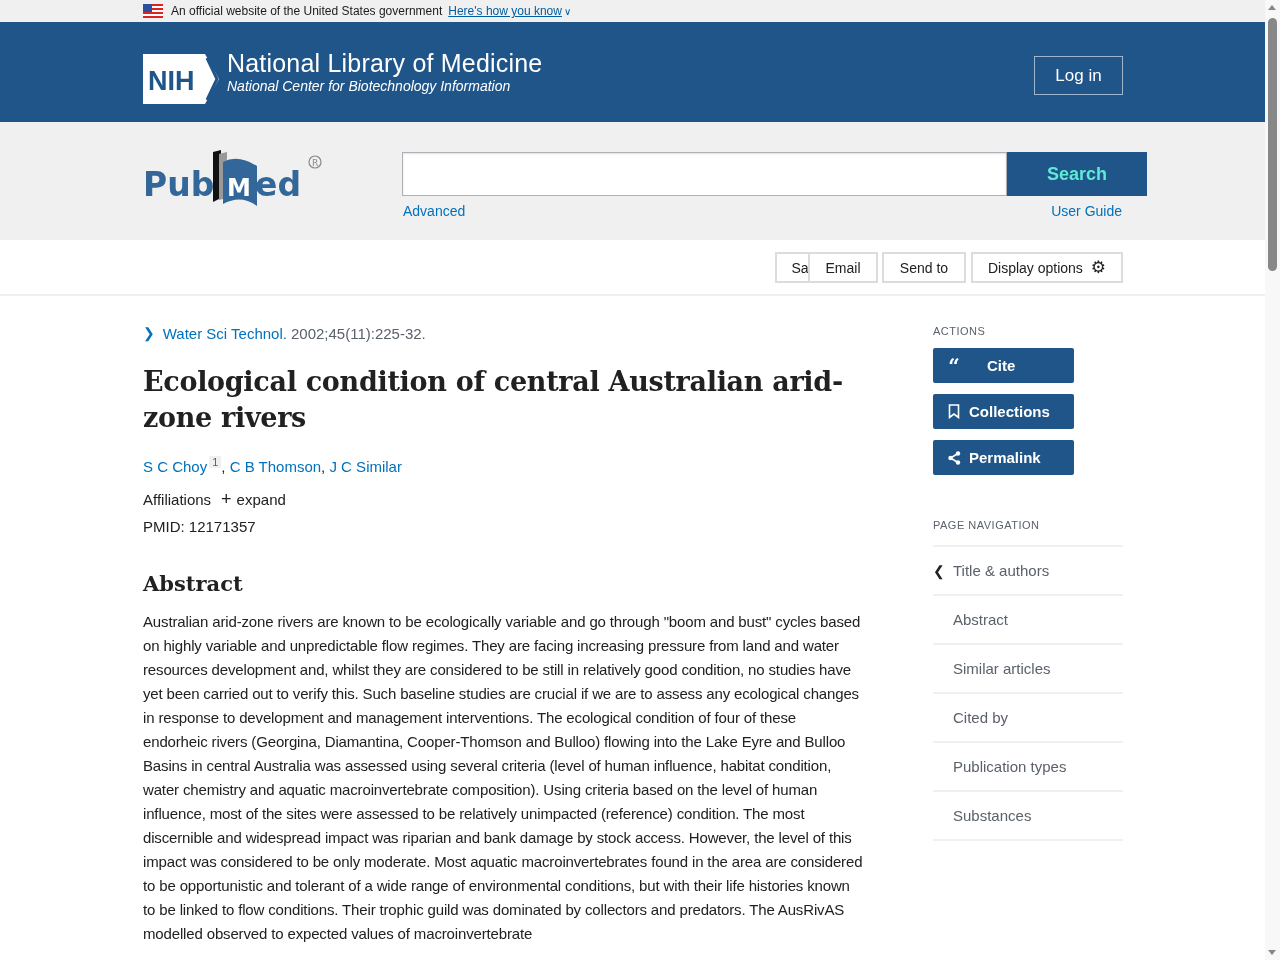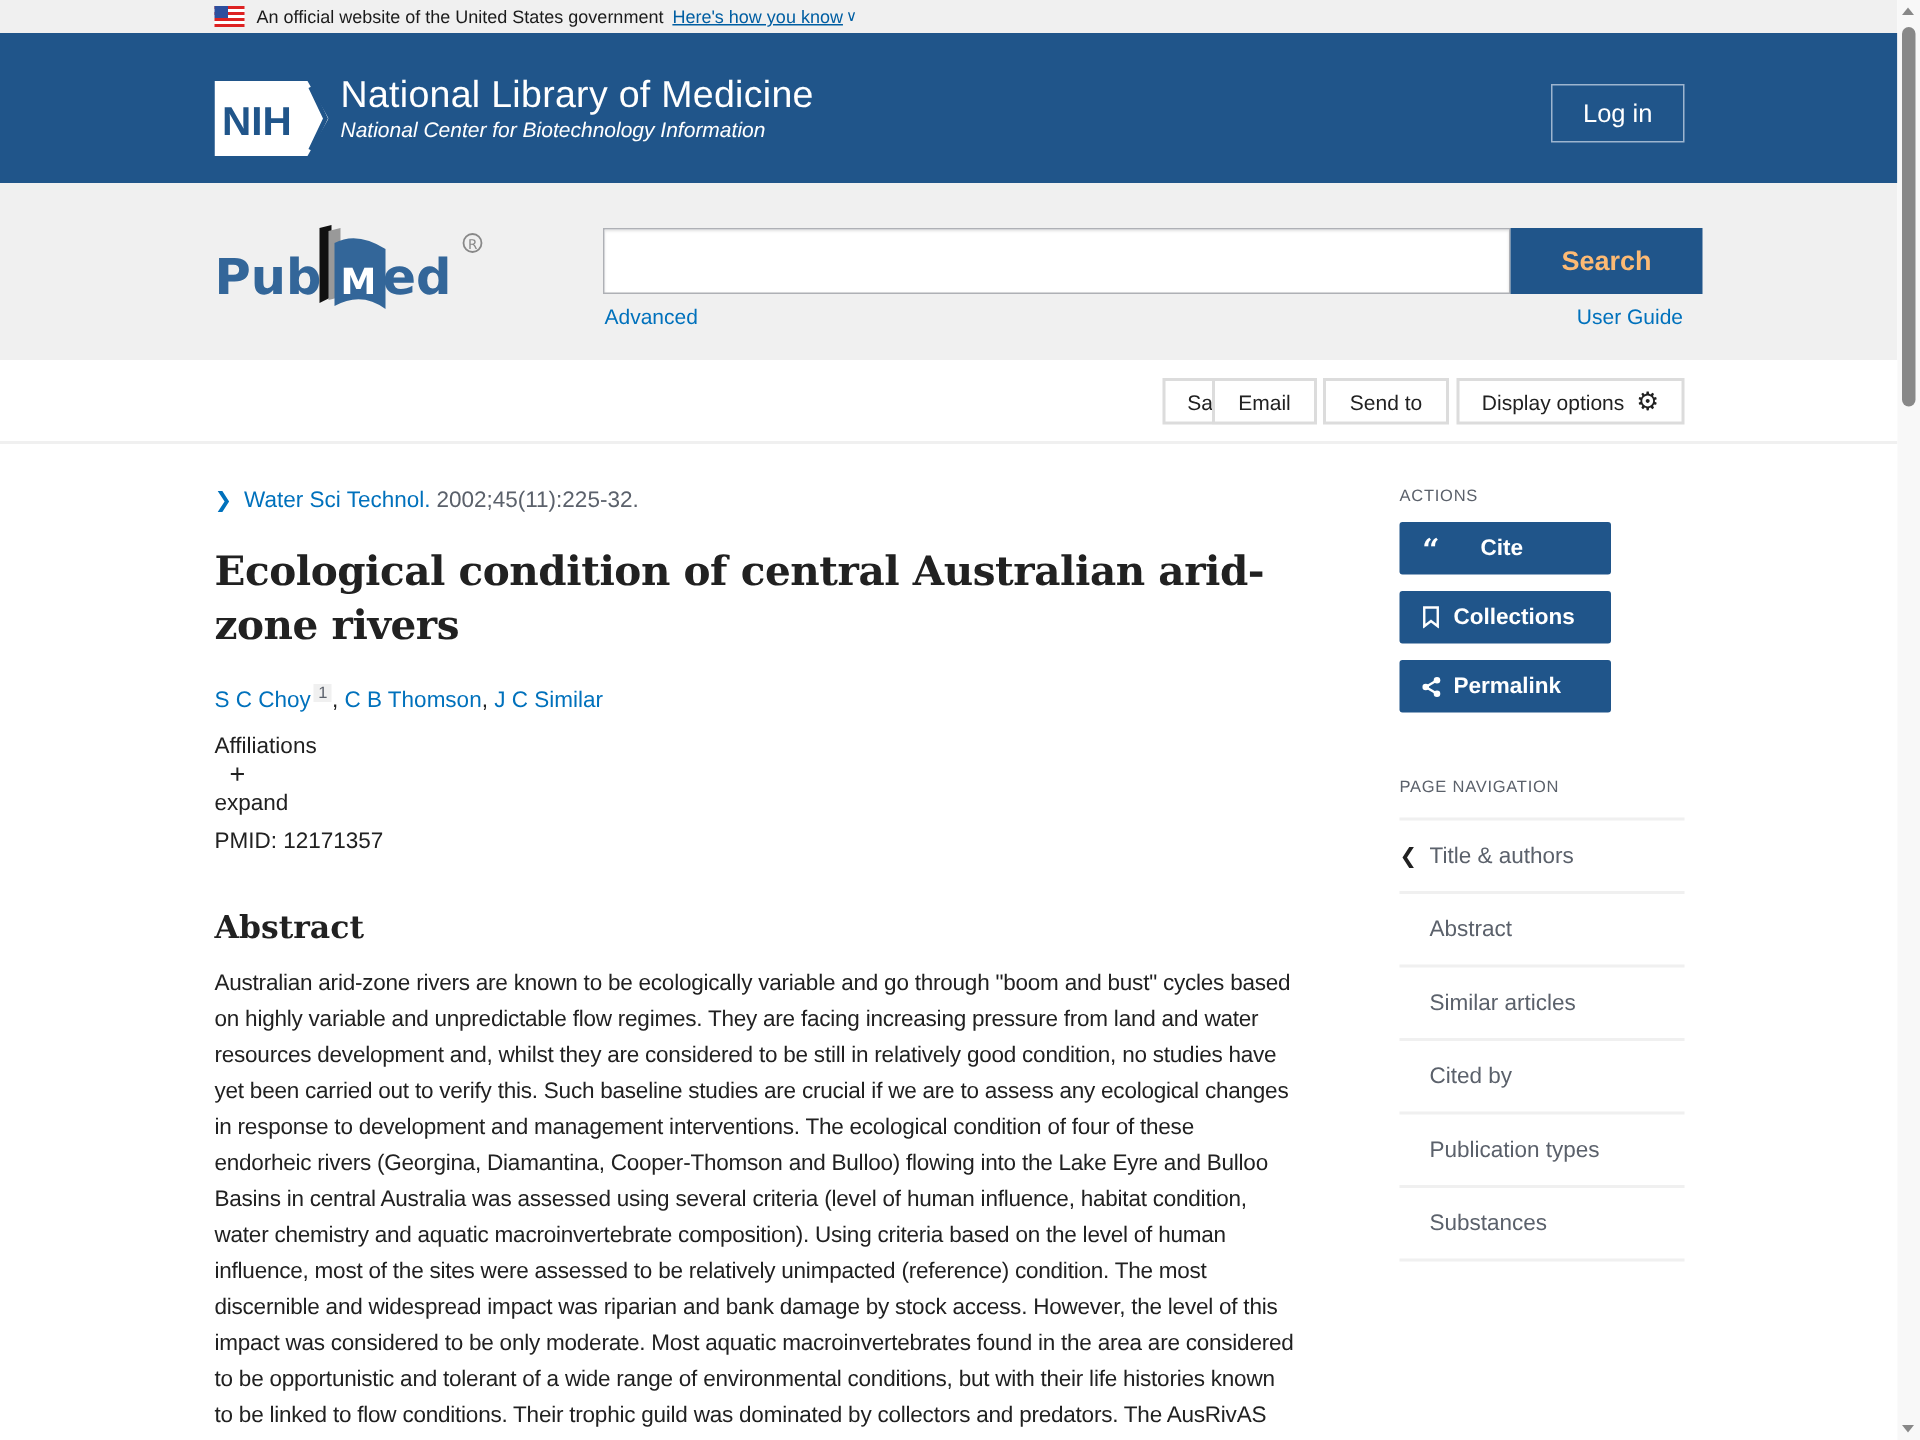--- a/index.html
+++ b/index.html
@@ -21,39 +21,39 @@
   .nih-badge { width: 76px; height: 36px; position: relative; }
   .nih-badge svg { display: block; }
   .nih-text { margin-left: 8px; color: #fff; }
   .nih-text .t1 { font-size: 25px; line-height: 28px; font-weight: 400; letter-spacing: 0.2px; }
   .nih-text .t2 { font-size: 14px; font-style: italic; line-height: 18px; }
   .login-btn { position: absolute; left: 1034px; top: 34px; width: 89px; height: 39px; border: 1px solid #9db5cf; color: #fff; font-size: 17px; display: flex; align-items: center; justify-content: center; background: transparent; }
 
   
   .search-area { height: 118px; background: #f0f0f0; position: relative; }
   .search-input { position: absolute; left: 402px; top: 30px; width: 605px; height: 44px; background: #fff; border: 1px solid #aeb0b5; box-shadow: inset 0 1px 2px rgba(0,0,0,0.12); }
-  .search-btn { position: absolute; left: 1007px; top: 30px; width: 128px; height: 44px; background: #20558a; color: #fdba74; font-weight: 700; font-size: 18px; display: flex; align-items: center; justify-content: center; }
+  .search-btn { position: absolute; left: 1007px; top: 30px; width: 140px; height: 44px; background: #20558a; color: #5eead4; font-weight: 700; font-size: 18px; display: flex; align-items: center; justify-content: center; }
   .advanced-link { position: absolute; left: 403px; top: 81px; font-size: 14px; color: #0071bc; }
   .guide-link { position: absolute; right: 143px; top: 81px; font-size: 14px; color: #0071bc; }
 
   
   .toolbar { height: 56px; border-bottom: 2px solid #f0f0f0; position: relative; }
   .tb-btn { position: absolute; top: 12px; height: 31px; border: 2px solid #dcdcdc; background: #fff; font-size: 14px; color: #212121; display: flex; align-items: center; justify-content: center; }
   .tb-btn .gear { margin-left: 8px; font-size: 17px; }
 
   
   .main { position: absolute; left: 143px; top: 320px; width: 720px; }
   .citation { font-size: 15px; color: #5b616b; display: flex; align-items: center; height: 26px; }
   .citation .arrow { color: #0071bc; margin-right: 8px; font-size: 14px; }
   .citation .journal { color: #0071bc; margin-right: 4px; }
   .title { font-family: "DejaVu Serif", "Liberation Serif", serif; font-weight: 700; font-size: 27px; line-height: 36px; color: #212121; margin-top: 18px; letter-spacing: -0.3px; }
   .authors { margin-top: 20px; font-size: 15px; color: #0071bc; }
   .authors sup { font-size: 11px; color: #5b616b; background: #f0f0f0; padding: 0 3px; margin-left: 2px; }
   .authors .sep { color: #212121; }
-  .affil { margin-top: 14px; font-size: 15px; color: #212121; display: flex; align-items: flex-start; flex-direction: column; }
+  .affil { margin-top: 14px; font-size: 15px; color: #212121; display: flex; align-items: center; }
   .affil .plus { margin-left: 10px; margin-right: 5px; font-size: 18px; }
   .pmid { margin-top: 8px; font-size: 15px; }
   .abstract-h { font-family: "DejaVu Serif", "Liberation Serif", serif; font-weight: 700; font-size: 21px; margin-top: 36px; color: #212121; }
   .abstract-p { margin-top: 14px; font-size: 15px; line-height: 24px; color: #212121; width: 720px; letter-spacing: -0.15px; }
 
   
   .side { position: absolute; left: 933px; top: 325px; width: 190px; }
   .side-h { font-size: 11px; color: #5b616b; letter-spacing: 0.5px; }
   .act-btn { width: 141px; height: 35px; background: #20558a; color: #fff; font-weight: 700; font-size: 15px; display: flex; align-items: center; border-radius: 2px; margin-top: 11px; padding-left: 12px; }
   .act-btn:first-of-type { margin-top: 21px; }

